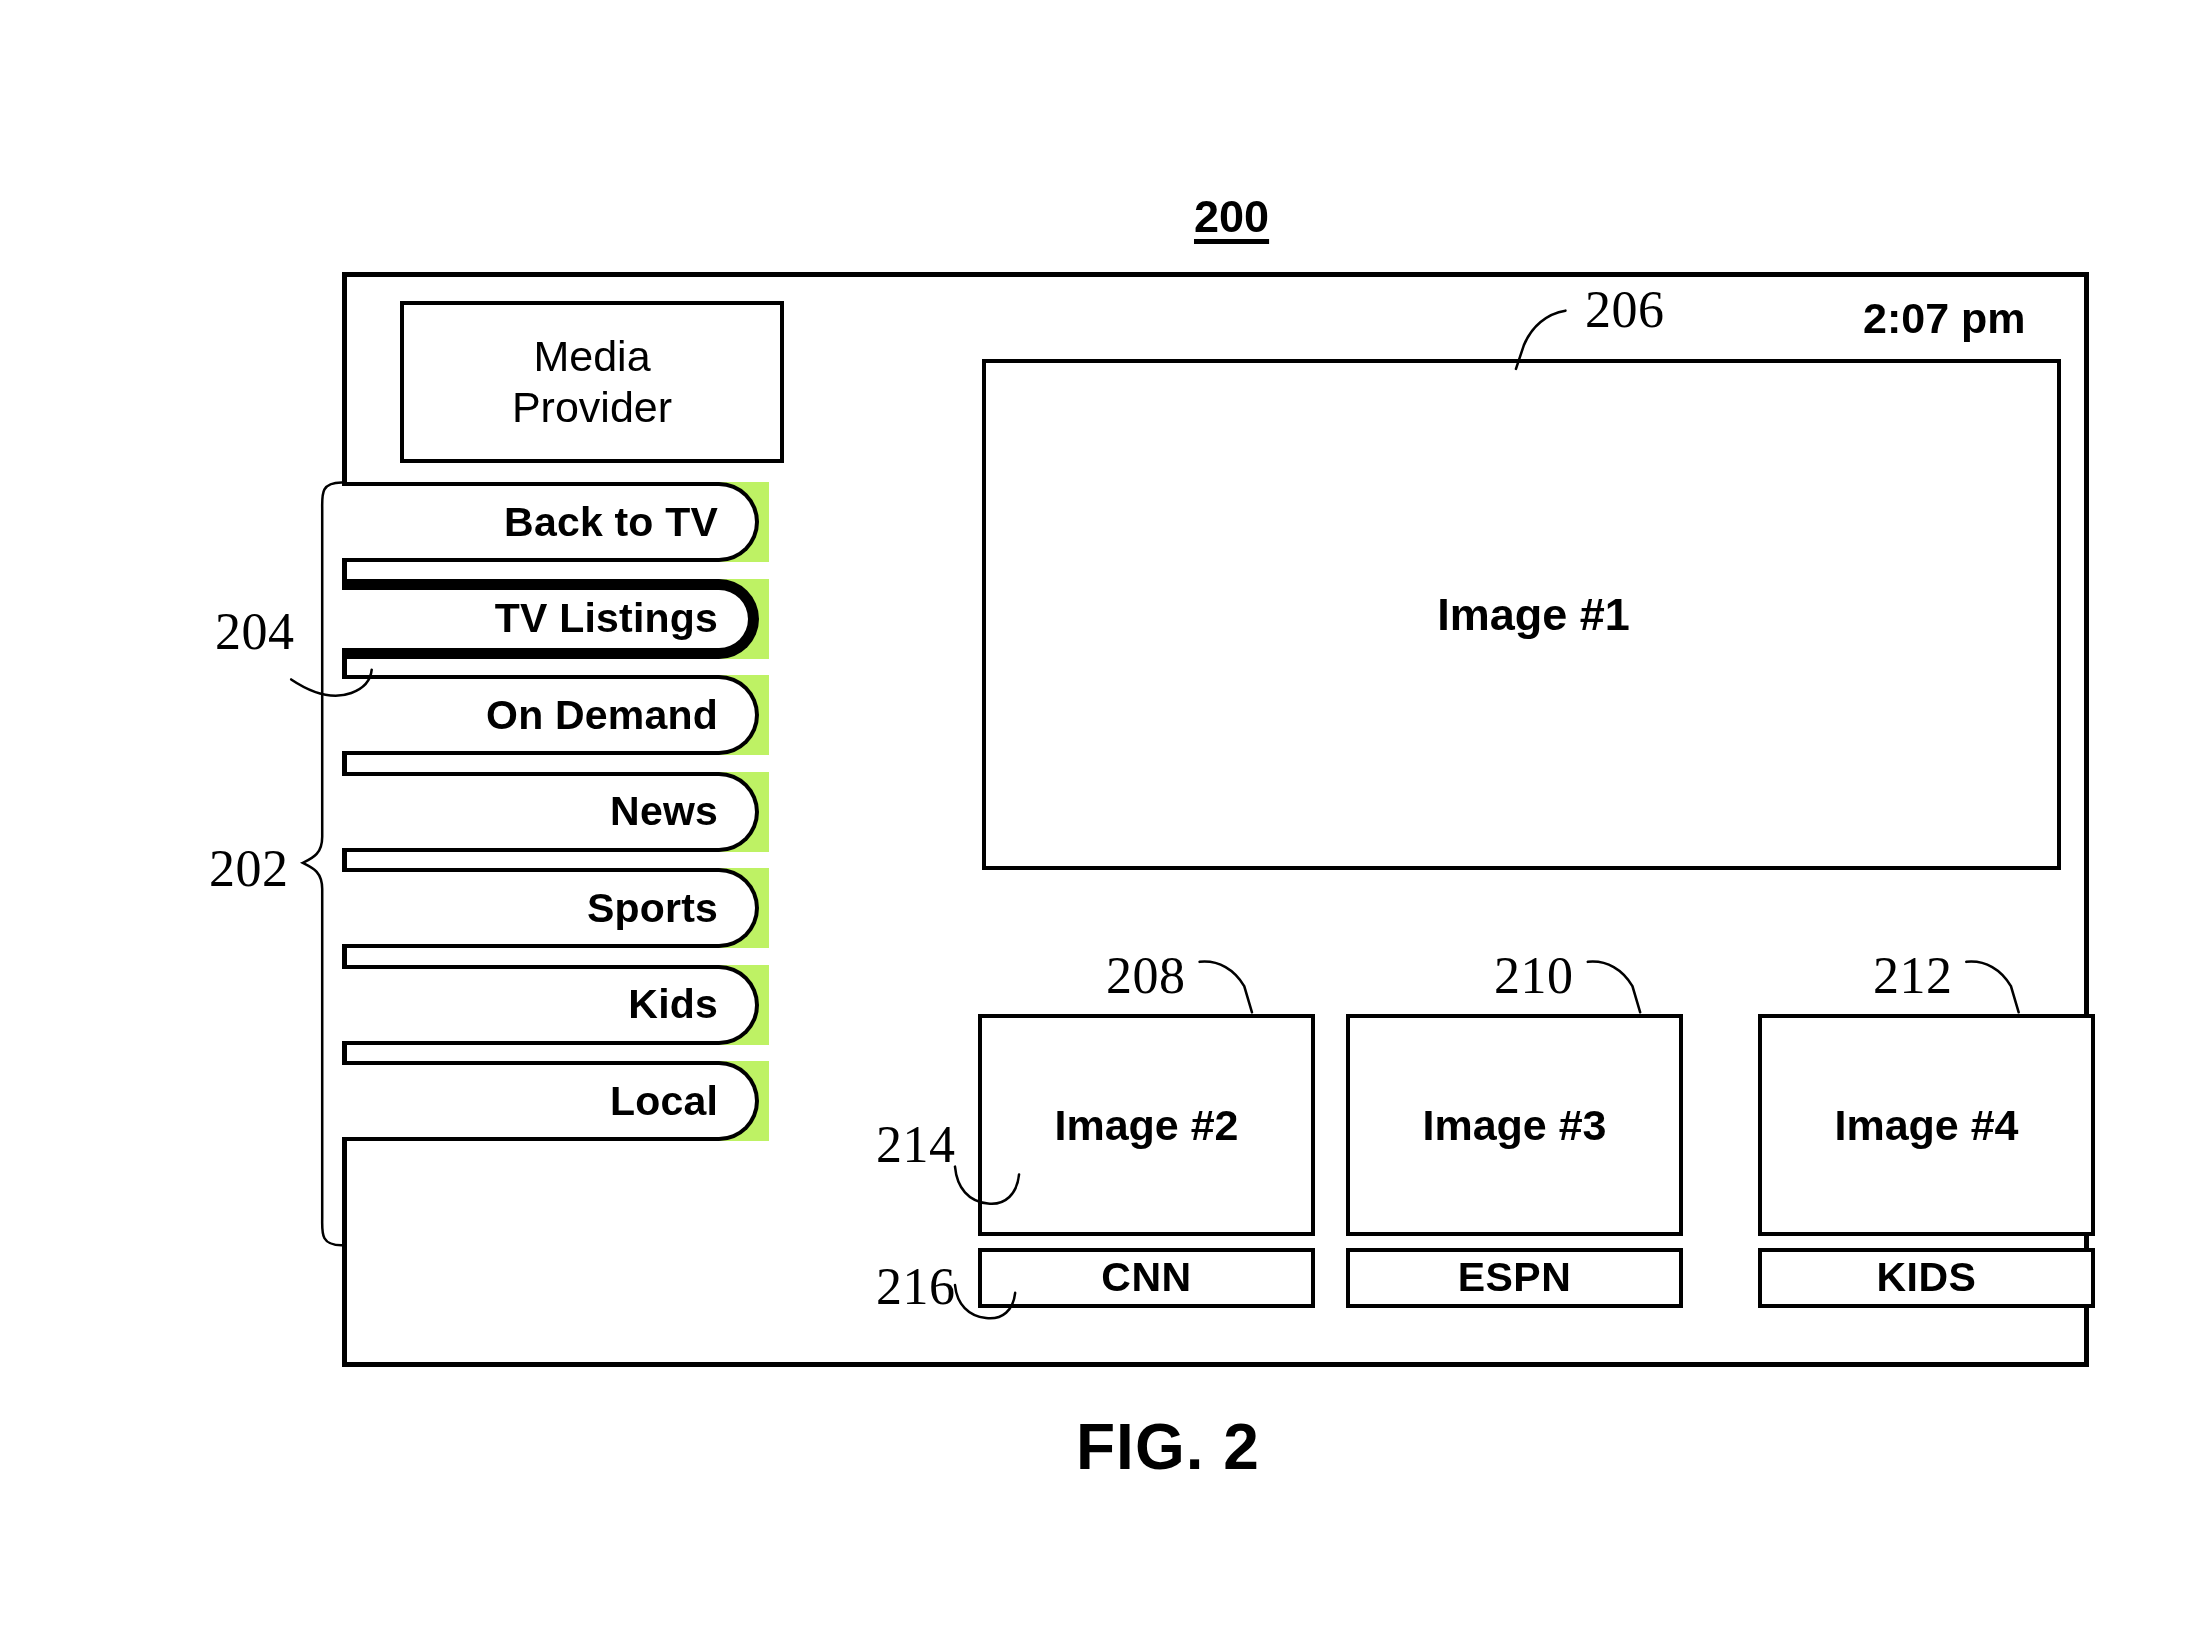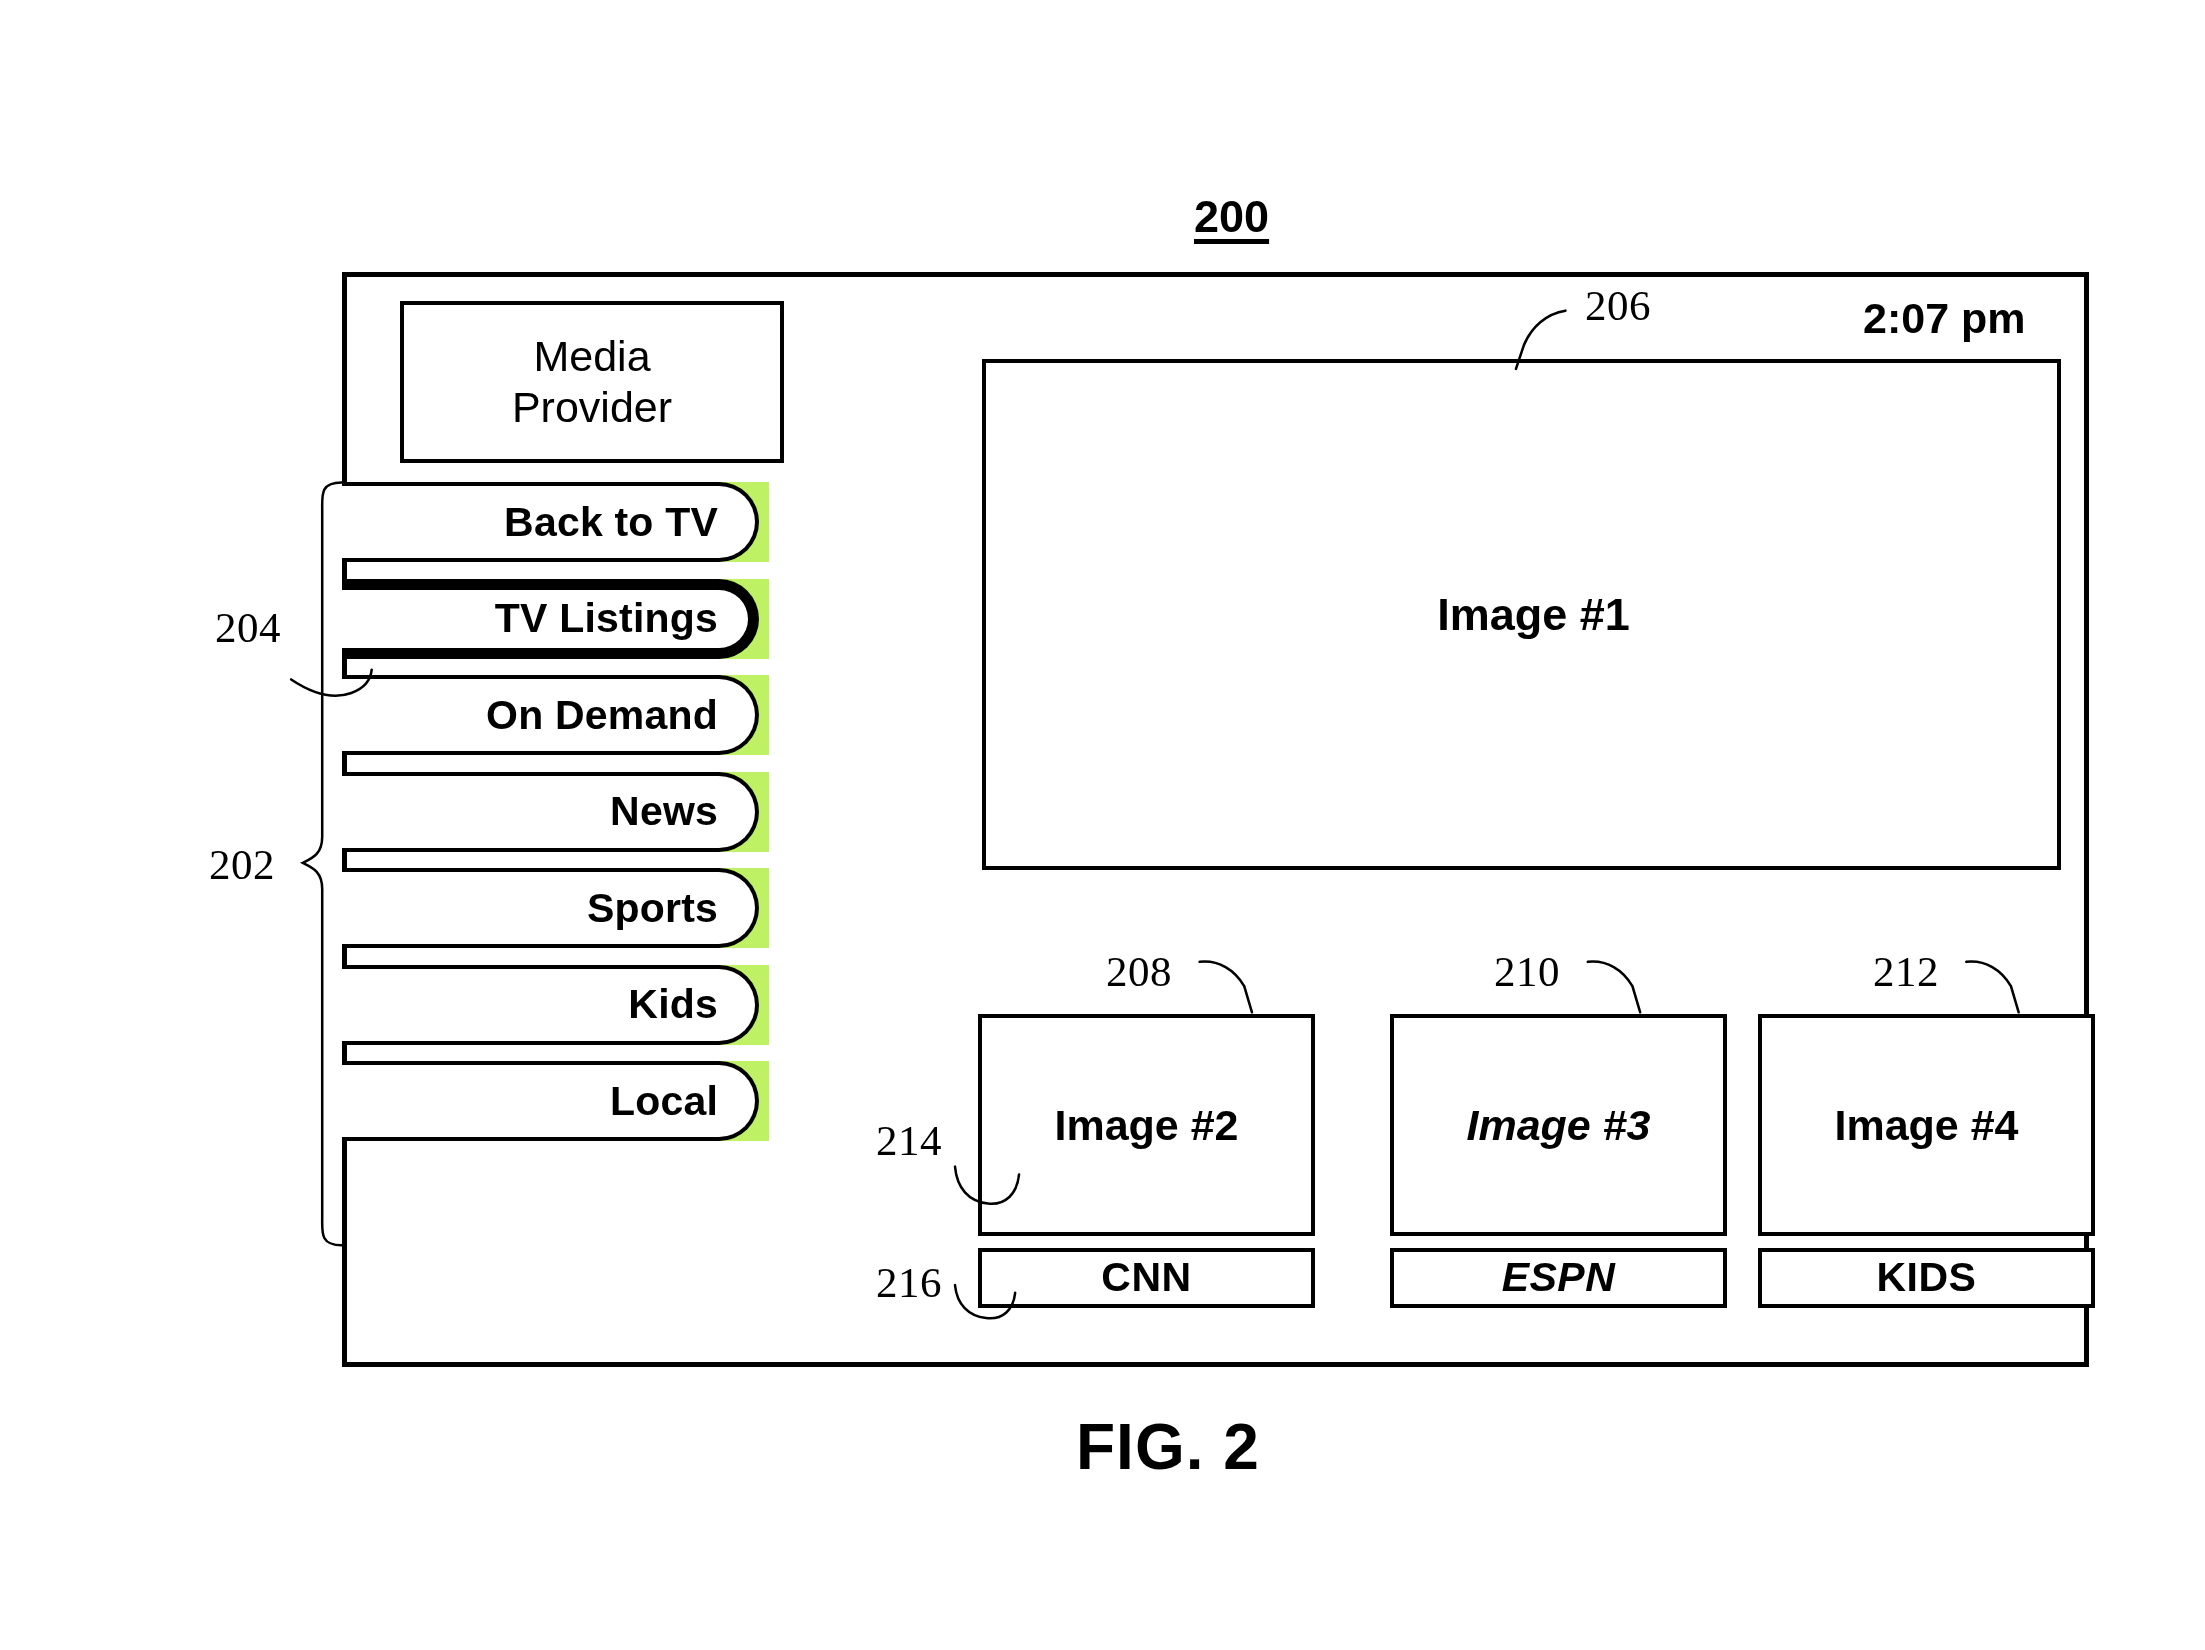--- a/index.html
+++ b/index.html
@@ -34,21 +34,21 @@
   }
 
   
   .txt {
     position: absolute;
     white-space: nowrap;
     line-height: 1;
   }
   .ref-num {
     font-family: "Liberation Serif", serif;
-    font-size: 43px;
+    font-size: 52px;
     font-weight: 400;
     letter-spacing: 0.5px;
     text-align: center;
   }
 
   
   #fig-ref-200 {
     left: 1194px;
     top: 194px;
     font-family: "Liberation Sans", sans-serif;
@@ -184,21 +184,21 @@
     top: 1014px;
     width: 1085px;
     height: 311px;
   }
   .thumb-card {
     position: absolute;
     top: 0;
     width: 337px;
   }
   .thumb-card.c0 { left: 0px; }
-  .thumb-card.c1 { left: 412px; font-style: italic; }
+  .thumb-card.c1 { left: 368px; }
   .thumb-card.c2 { left: 780px; }
 
   .thumb-image {
     width: 337px;
     height: 222px;
     box-sizing: border-box;
     border: 4.9px solid #000000;
     display: flex;
     align-items: center;
     justify-content: center;

